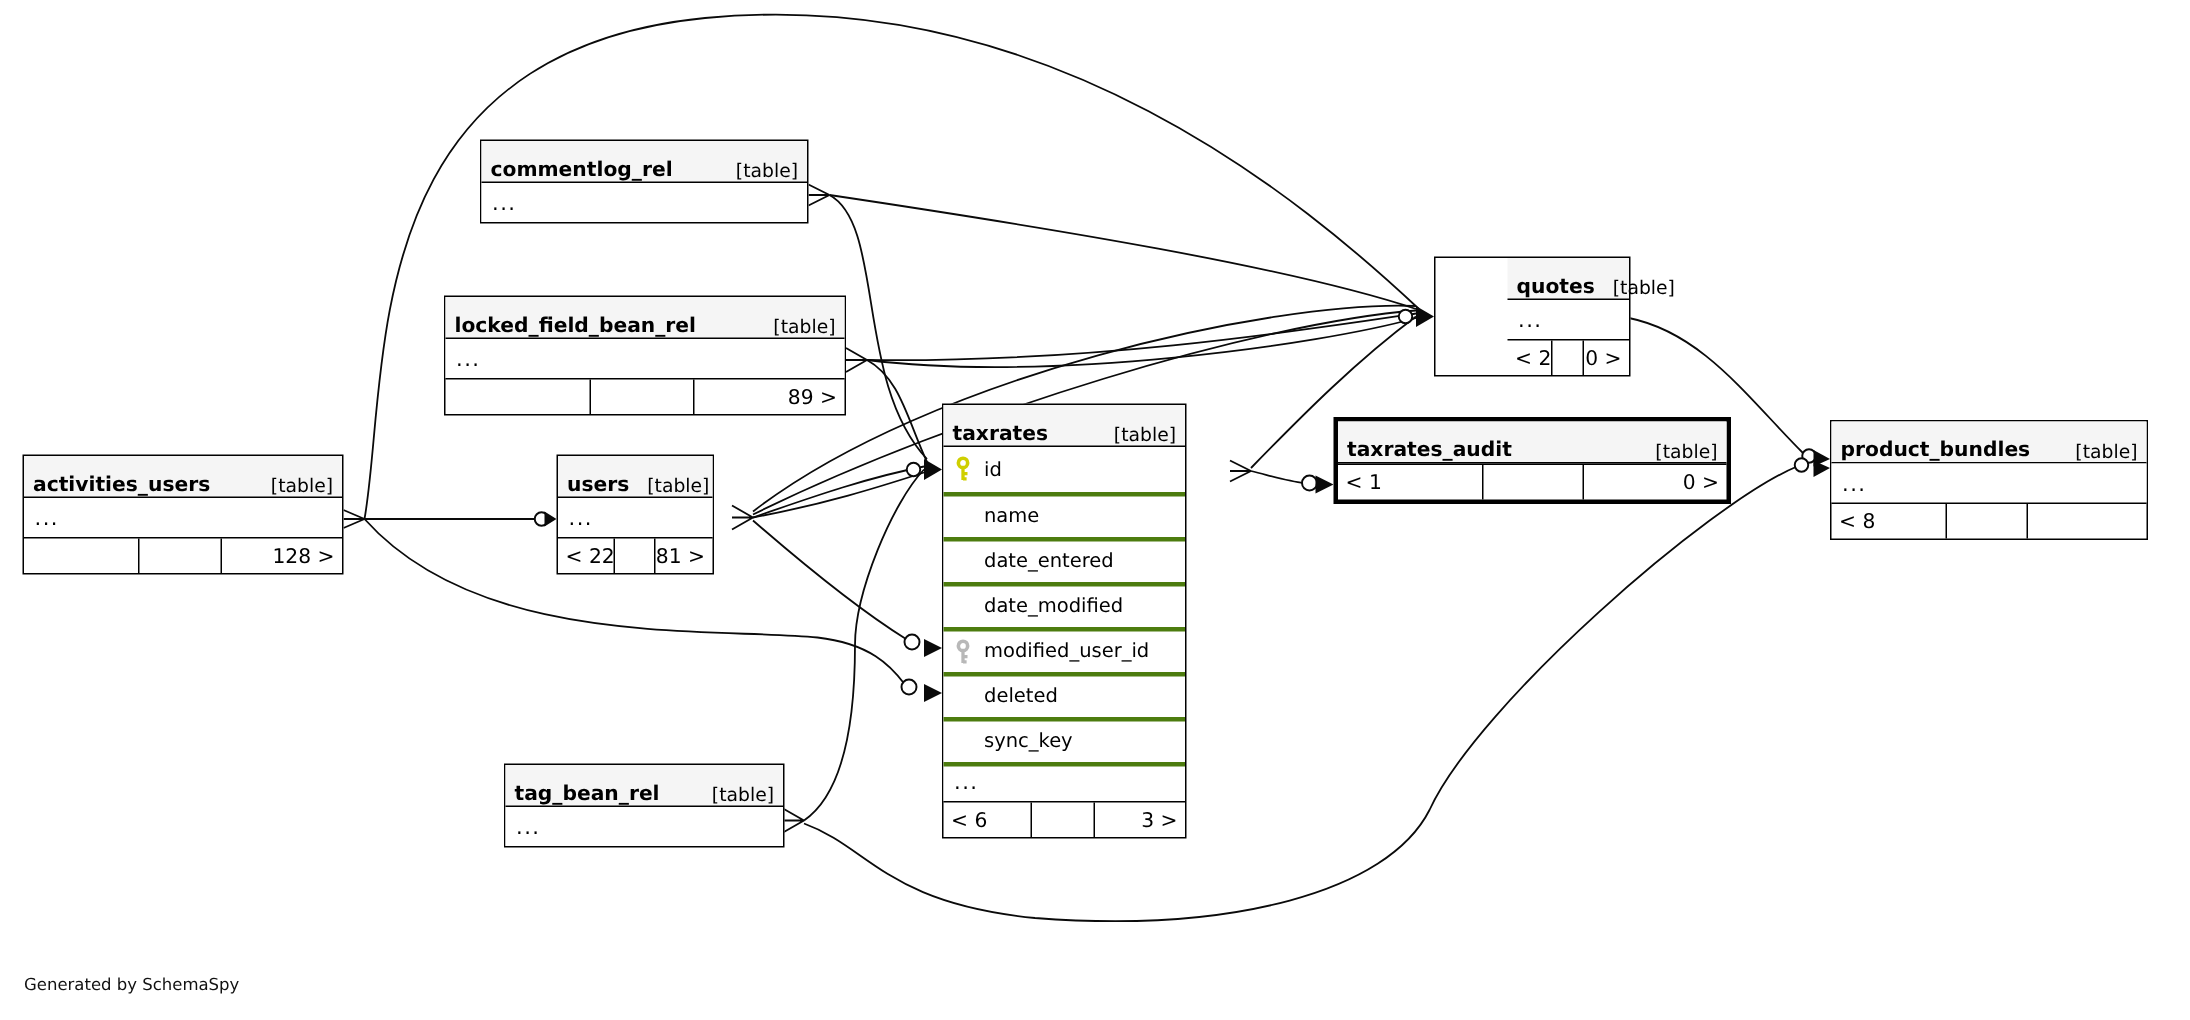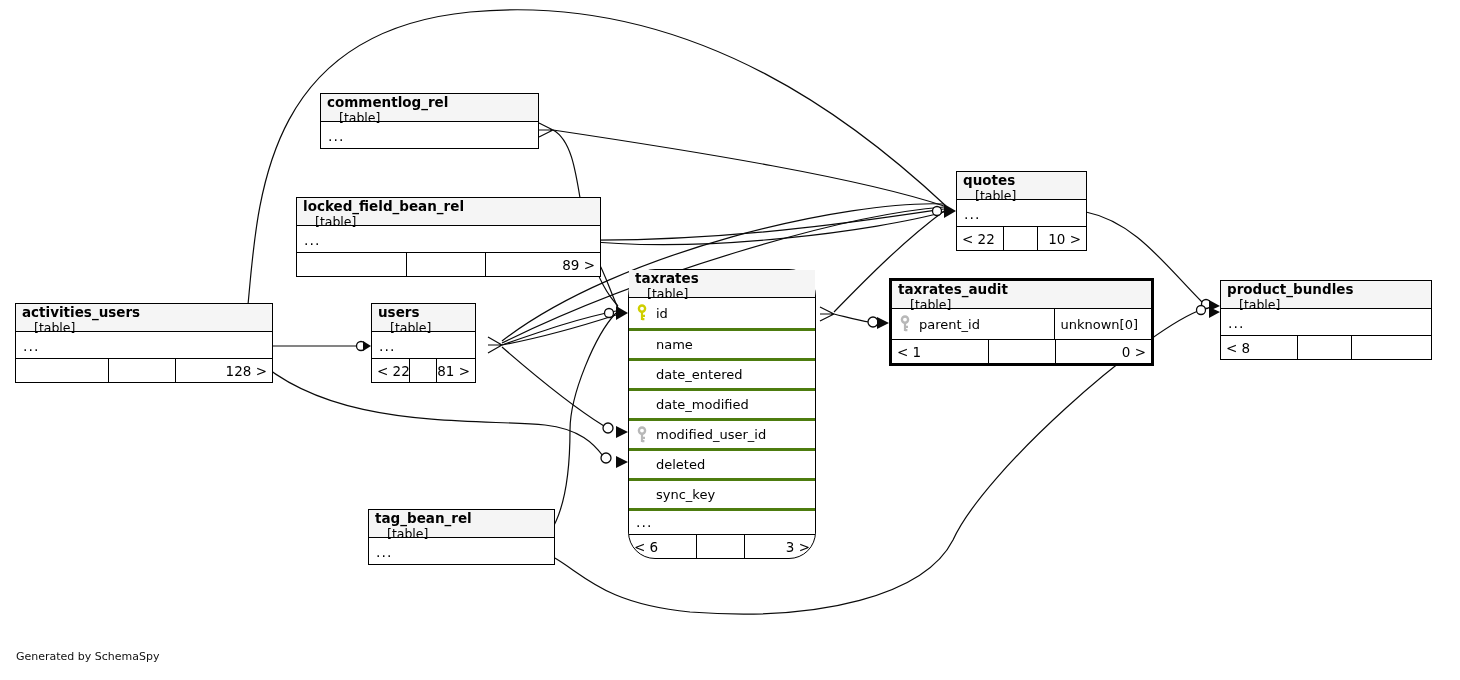--- a/index.html
+++ b/index.html
@@ -6,21 +6,21 @@
   body { font-family:"DejaVu Sans","Liberation Sans",sans-serif; }
   .canvas { position:relative; width:1460px; height:680px; background:#ffffff; overflow:hidden; }
   svg.edges { position:absolute; left:0; top:0; z-index:0; }
   svg.edges path, svg.edges line { stroke:#0a0a0a; stroke-width:1.2; fill:none; }
   svg.edges .glyph { stroke:#0a0a0a; stroke-width:1.2; }
   svg.edges .fillb { fill:#0a0a0a; stroke:none; }
   svg.edges .circ { fill:#ffffff; stroke:#0a0a0a; stroke-width:1.3; }
 
   .tbl { position:absolute; z-index:2; background:#ffffff; border:1.5px solid #000; box-sizing:border-box; font-size:13px; color:#000; }
   .tbl.thick { border-width:3px; }
-  .tbl-h { display:flex; justify-content:space-between; align-items:flex-start; background:#f5f5f5; border-bottom:1.5px solid #000; height:28px; padding:0 6px; box-sizing:border-box;flex-direction:column; }
+  .tbl-h { display:flex; justify-content:space-between; align-items:flex-end; background:#f5f5f5; border-bottom:1.5px solid #000; height:28px; padding:0 6px; box-sizing:border-box; }
   .tn { font-weight:bold; font-size:13.5px; white-space:nowrap; }
   .tt { font-size:12.5px; margin-left:12px; white-space:nowrap; }
   .row { display:flex; align-items:center; height:30px; padding:0 7px; box-sizing:border-box; background:#fff; }
   .row + .row { border-top:3px solid #4d7c0f; }
   .ell { height:26px; font-size:14px; letter-spacing:1px; align-items:flex-end; padding-bottom:4px; }
   .keyic { width:13px; height:18px; margin-right:7px; display:inline-flex; align-items:center; flex:none; }
   .keyic.pk svg .ks { stroke:#cfcf00; }
   .keyic.fk svg .ks { stroke:#b8b8b8; }
   .keysp { width:20px; flex:none; }
   .cname { white-space:nowrap; }
@@ -87,34 +87,34 @@
   </svg>
 
   <div class="tbl" style="left:320px;top:93px;width:219px;">
     <div class="tbl-h">
       <span class="tn">commentlog_rel</span>
       <span class="tt">[table]</span>
     </div>
     <div class="row ell">...</div>
   </div>
 
-  <div class="tbl" style="left:296px;top:197px;width:305px;">
+  <div class="tbl" style="left:296px;top:197px;width:268px;">
     <div class="tbl-h">
       <span class="tn">locked_field_bean_rel</span>
       <span class="tt">[table]</span>
     </div>
     <div class="row ell">...</div>
     <div class="tbl-f">
       <span class="fc l"></span>
       <span class="fc m"></span>
       <span class="fc r">89 &gt;</span>
     </div>
   </div>
 
-  <div class="tbl" style="left:15px;top:303px;width:258px;">
+  <div class="tbl" style="left:15px;top:303px;width:214px;">
     <div class="tbl-h">
       <span class="tn">activities_users</span>
       <span class="tt">[table]</span>
     </div>
     <div class="row ell">...</div>
     <div class="tbl-f">
       <span class="fc l"></span>
       <span class="fc m"></span>
       <span class="fc r">128 &gt;</span>
     </div>
@@ -126,21 +126,21 @@
       <span class="tt">[table]</span>
     </div>
     <div class="row ell">...</div>
     <div class="tbl-f">
       <span class="fc l">&lt; 22</span>
       <span class="fc m"></span>
       <span class="fc r">381 &gt;</span>
     </div>
   </div>
 
-  <div class="tbl" style="left:628px;top:269px;width:188px;border-radius:27px;">
+  <div class="tbl" style="left:628px;top:269px;width:163px;">
     <div class="tbl-h">
       <span class="tn">taxrates</span>
       <span class="tt">[table]</span>
     </div>
     <div class="row">
       <span class="keyic pk">
           <svg viewBox="0 0 12 18" width="12" height="18">
             <circle class="ks" cx="6" cy="4.6" r="3.1" fill="none" stroke-width="2.4"></circle>
             <path class="ks" d="M6 7.7 L6 16 M6 11.8 L9 11.8 M6 15.2 L8.4 15.2" fill="none" stroke-width="2.2"></path>
           </svg>
@@ -182,38 +182,28 @@
       <span class="fc m"></span>
       <span class="fc r">3 &gt;</span>
     </div>
   </div>
 
   <div class="tbl thick" style="left:889px;top:278px;width:265px;">
     <div class="tbl-h">
       <span class="tn">taxrates_audit</span>
       <span class="tt">[table]</span>
     </div>
-    <div class="row">
-      <span class="keyic fk">
-          <svg viewBox="0 0 12 18" width="12" height="18">
-            <circle class="ks" cx="6" cy="4.6" r="3.1" fill="none" stroke-width="2.4"></circle>
-            <path class="ks" d="M6 7.7 L6 16 M6 11.8 L9 11.8 M6 15.2 L8.4 15.2" fill="none" stroke-width="2.2"></path>
-          </svg>
-        </span>
-      <span class="cname">parent_id</span>
-      <span class="tcell">unknown[0]</span>
-    </div>
     <div class="tbl-f audit-f">
       <span class="fc l">&lt; 1</span>
       <span class="fc m"></span>
       <span class="fc r">0 &gt;</span>
     </div>
   </div>
 
-  <div class="tbl" style="left:956px;top:171px;width:131px;">
+  <div class="tbl" style="left:956px;top:171px;width:131px;padding-left:48px;">
     <div class="tbl-h">
       <span class="tn">quotes</span>
       <span class="tt">[table]</span>
     </div>
     <div class="row ell">...</div>
     <div class="tbl-f">
       <span class="fc l">&lt; 22</span>
       <span class="fc m"></span>
       <span class="fc r">10 &gt;</span>
     </div>
@@ -225,21 +215,21 @@
       <span class="tt">[table]</span>
     </div>
     <div class="row ell">...</div>
     <div class="tbl-f">
       <span class="fc l">&lt; 8</span>
       <span class="fc m"></span>
       <span class="fc r"></span>
     </div>
   </div>
 
-  <div class="tbl" style="left:336px;top:509px;width:187px;margin-left:32px;">
+  <div class="tbl" style="left:336px;top:509px;width:187px;">
     <div class="tbl-h">
       <span class="tn">tag_bean_rel</span>
       <span class="tt">[table]</span>
     </div>
     <div class="row ell">...</div>
   </div>
 
   <div class="credit">Generated by SchemaSpy</div>
 </div>
 

